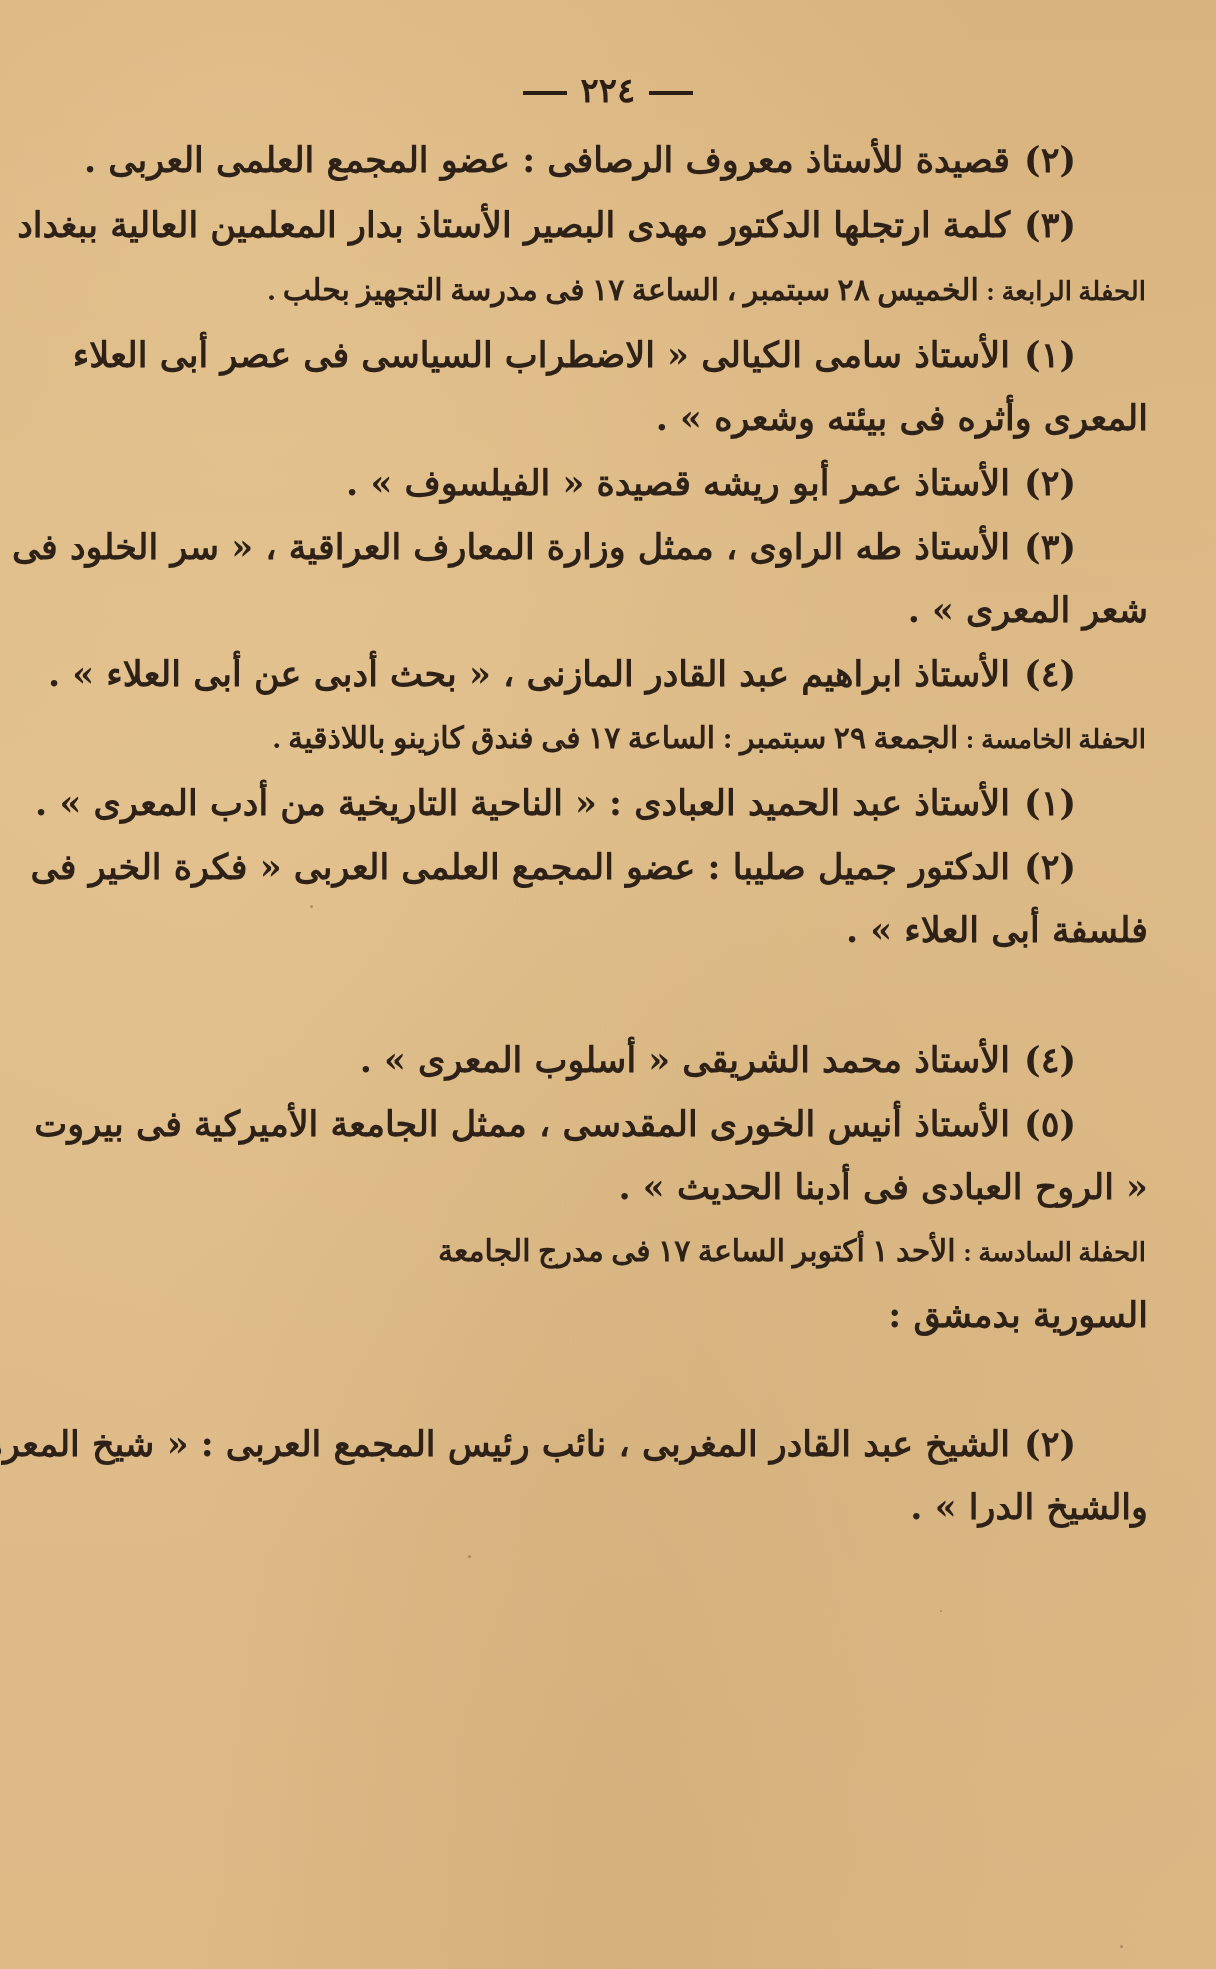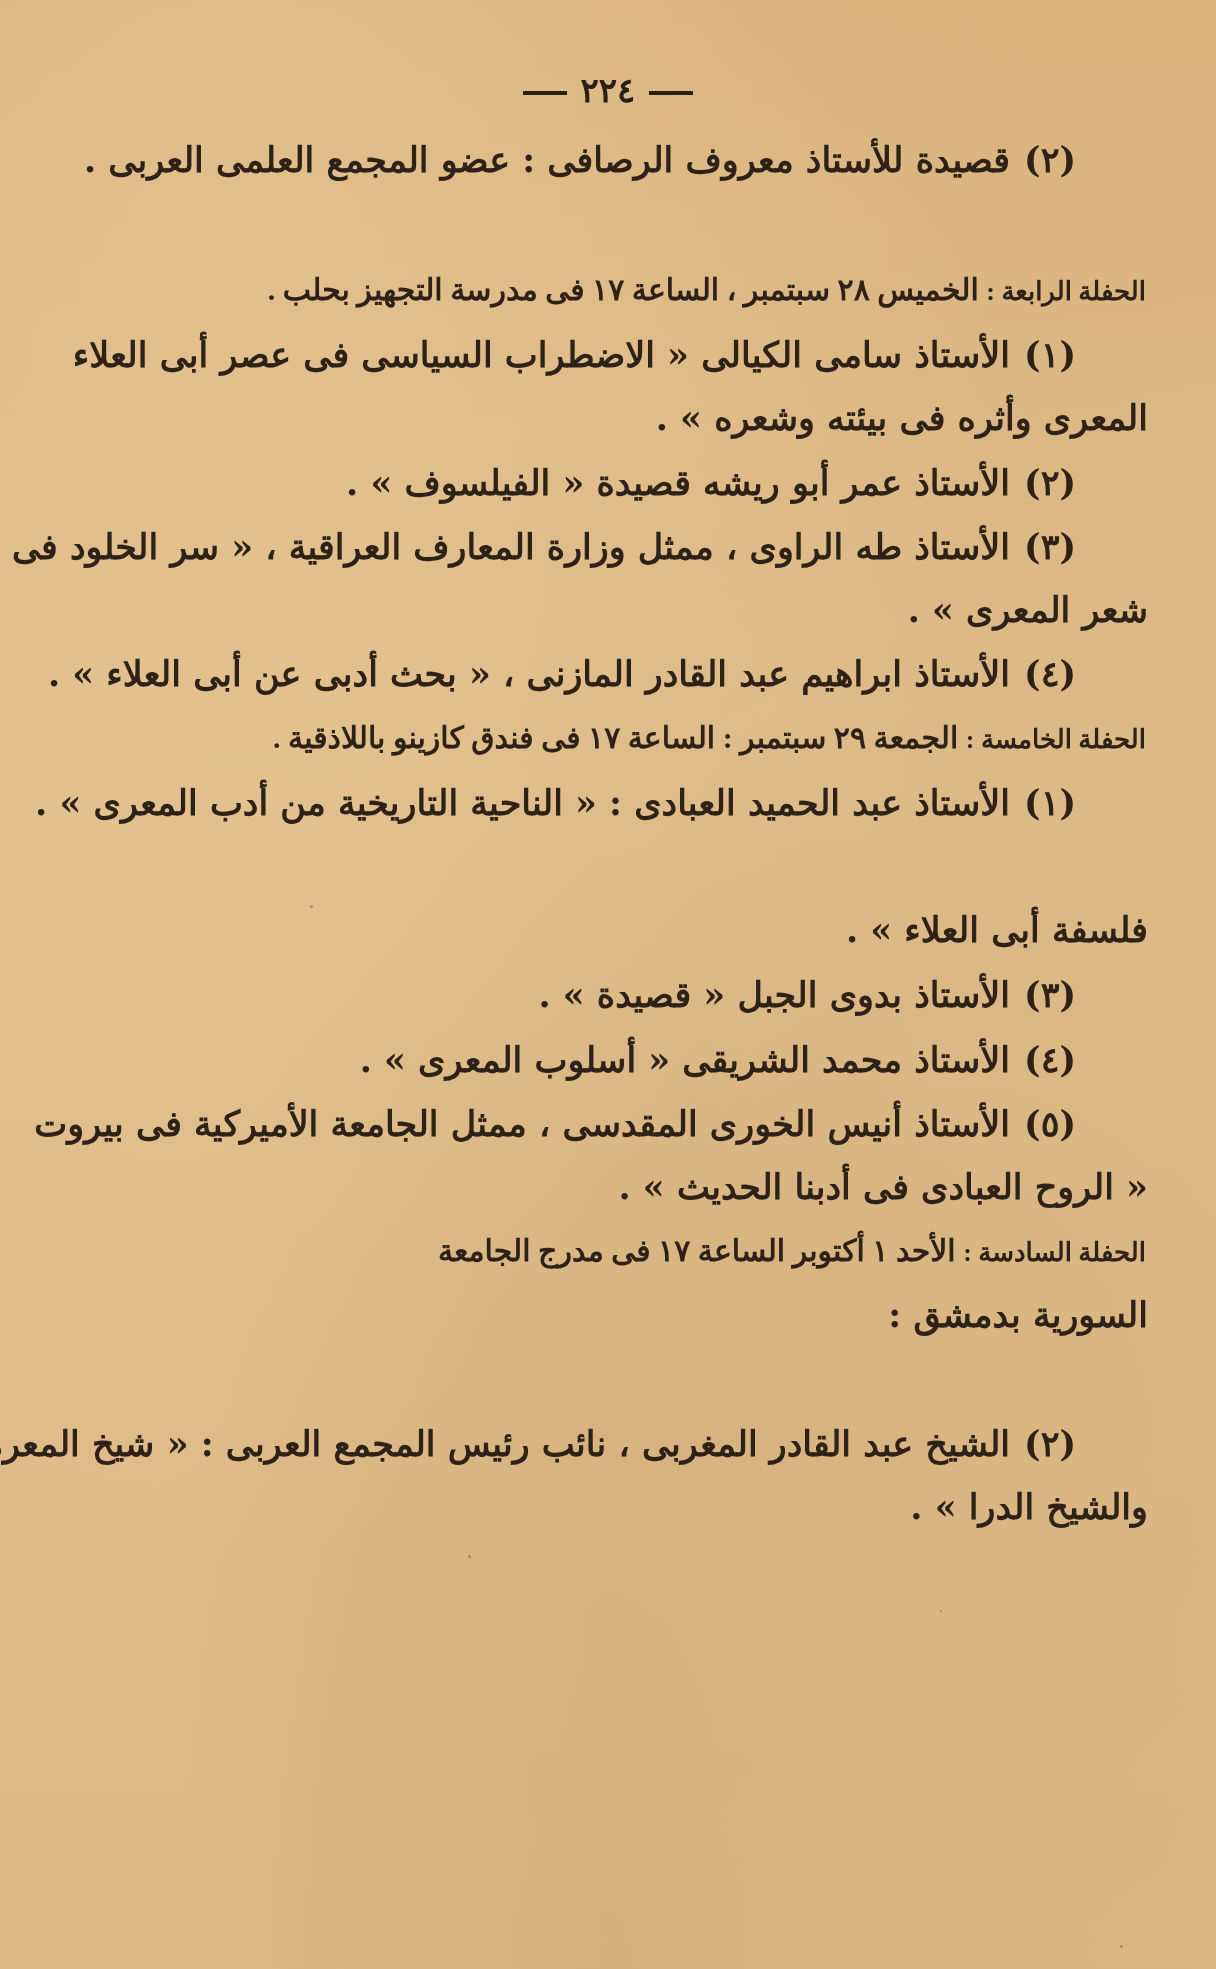--- a/index.html
+++ b/index.html
@@ -77,20 +77,23 @@
 
 <div class="page">
 
   <div class="page-number">
     <span class="dash"></span><span>٢٢٤</span><span class="dash"></span>
   </div>
 
   <div class="line item" style="top:130px">
     <span class="num">(٢)</span><span>قصيدة للأستاذ معروف الرصافى : عضو المجمع العلمى العربى .</span>
   </div>
+  <div class="line item" style="top:195px">
+    <span class="num">(٣)</span><span>كلمة ارتجلها الدكتور مهدى البصير الأستاذ بدار المعلمين العالية ببغداد</span>
+  </div>
   <div class="line session" style="top:260px">
     <span class="session-label">الحفلة الرابعة :</span> <span>الخميس ٢٨ سبتمبر ، الساعة ١٧ فى مدرسة التجهيز بحلب .</span>
   </div>
   <div class="line item" style="top:325px">
     <span class="num">(١)</span><span>الأستاذ سامى الكيالى « الاضطراب السياسى فى عصر أبى العلاء</span>
   </div>
   <div class="line cont" style="top:388px">
     <span>المعرى وأثره فى بيئته وشعره » .</span>
   </div>
   <div class="line item" style="top:453px">
@@ -104,25 +107,25 @@
   </div>
   <div class="line item" style="top:644px">
     <span class="num">(٤)</span><span>الأستاذ ابراهيم عبد القادر المازنى ، « بحث أدبى عن أبى العلاء » .</span>
   </div>
   <div class="line session" style="top:708px">
     <span class="session-label">الحفلة الخامسة :</span> <span>الجمعة ٢٩ سبتمبر : الساعة ١٧ فى فندق كازينو باللاذقية .</span>
   </div>
   <div class="line item" style="top:773px">
     <span class="num">(١)</span><span>الأستاذ عبد الحميد العبادى : « الناحية التاريخية من أدب المعرى » .</span>
   </div>
+  <div class="line item" style="top:837px">
+    <span class="num">(٢)</span><span>الدكتور جميل صليبا : عضو المجمع العلمى العربى « فكرة الخير فى</span>
+  </div>
   <div class="line cont" style="top:900px">
     <span>فلسفة أبى العلاء » .</span>
-  </div>
-  <div class="line item" style="top:965px">
-    <span class="num">(٣)</span><span>الأستاذ بدوى الجبل « قصيدة » .</span>
   </div>
   <div class="line item" style="top:1030px">
     <span class="num">(٤)</span><span>الأستاذ محمد الشريقى « أسلوب المعرى » .</span>
   </div>
   <div class="line item" style="top:1094px">
     <span class="num">(٥)</span><span>الأستاذ أنيس الخورى المقدسى ، ممثل الجامعة الأميركية فى بيروت</span>
   </div>
   <div class="line cont" style="top:1157px">
     <span>« الروح العبادى فى أدبنا الحديث » .</span>
   </div>

